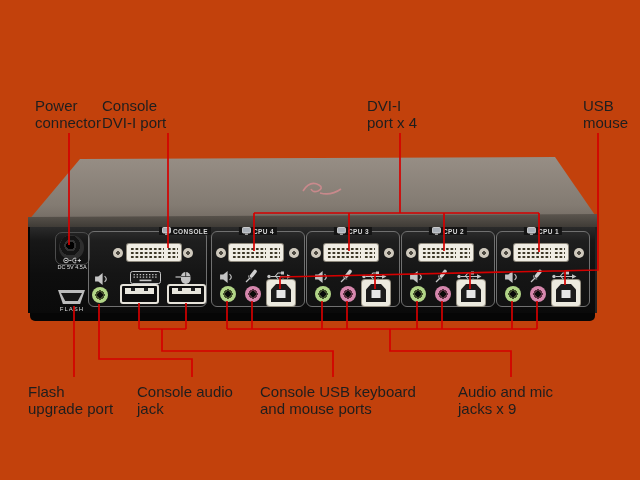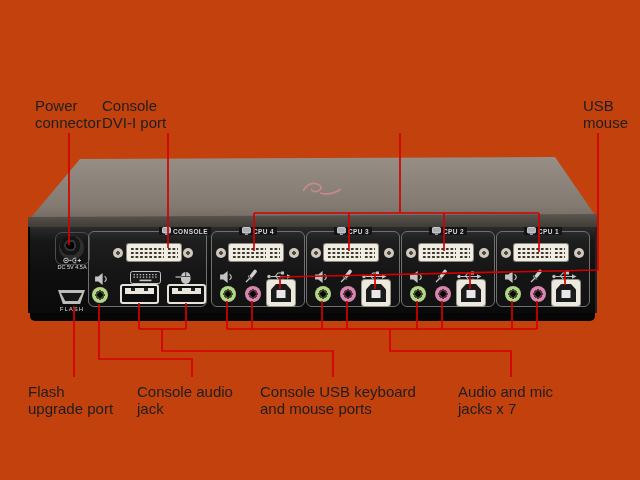--- a/index.html
+++ b/index.html
@@ -334,30 +334,32 @@
     <div class="jack pink" style="left:33px;top:54px;"></div>
     <div class="usbb" style="left:55px;top:48px;">
         <div class="usbb-in"></div>
       </div>
   </div>
 
   <div class="lbl" style="left:35px;top:98px;">Power
 connector</div>
   <div class="lbl" style="left:102px;top:98px;">Console
 DVI-I port</div>
+  <div class="lbl" style="left:367px;top:98px;">DVI-I
+port x 4</div>
   <div class="lbl" style="left:583px;top:98px;">USB
 mouse</div>
   <div class="lbl" style="left:28px;top:384px;">Flash
 upgrade port</div>
   <div class="lbl" style="left:260px;top:384px;">Console USB keyboard
 and mouse ports</div>
   <div class="lbl" style="left:137px;top:384px;">Console audio
 jack</div>
   <div class="lbl" style="left:458px;top:384px;">Audio and mic
-jacks x 7</div>
+jacks x 9</div>
 
   <svg class="overlay" width="640" height="480">
     <g stroke="#d40000" stroke-width="1.7" fill="none">
 
       <path d="M69,133 V245"></path>
 
       <path d="M168,133 V248"></path>
 
       <path d="M400,133 V213 M254,213 H539 M254,213 V251 M349,213 V251 M444,213 V251 M539,213 V252"></path>
 

